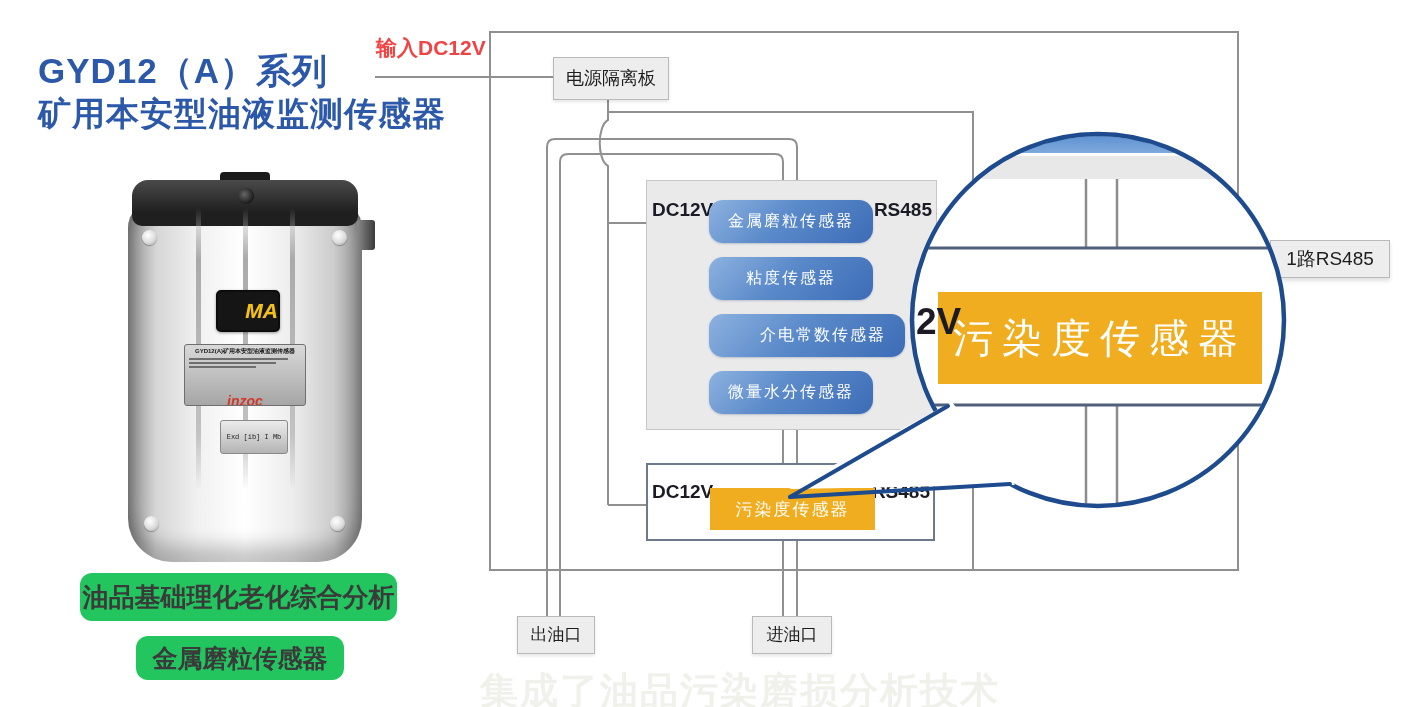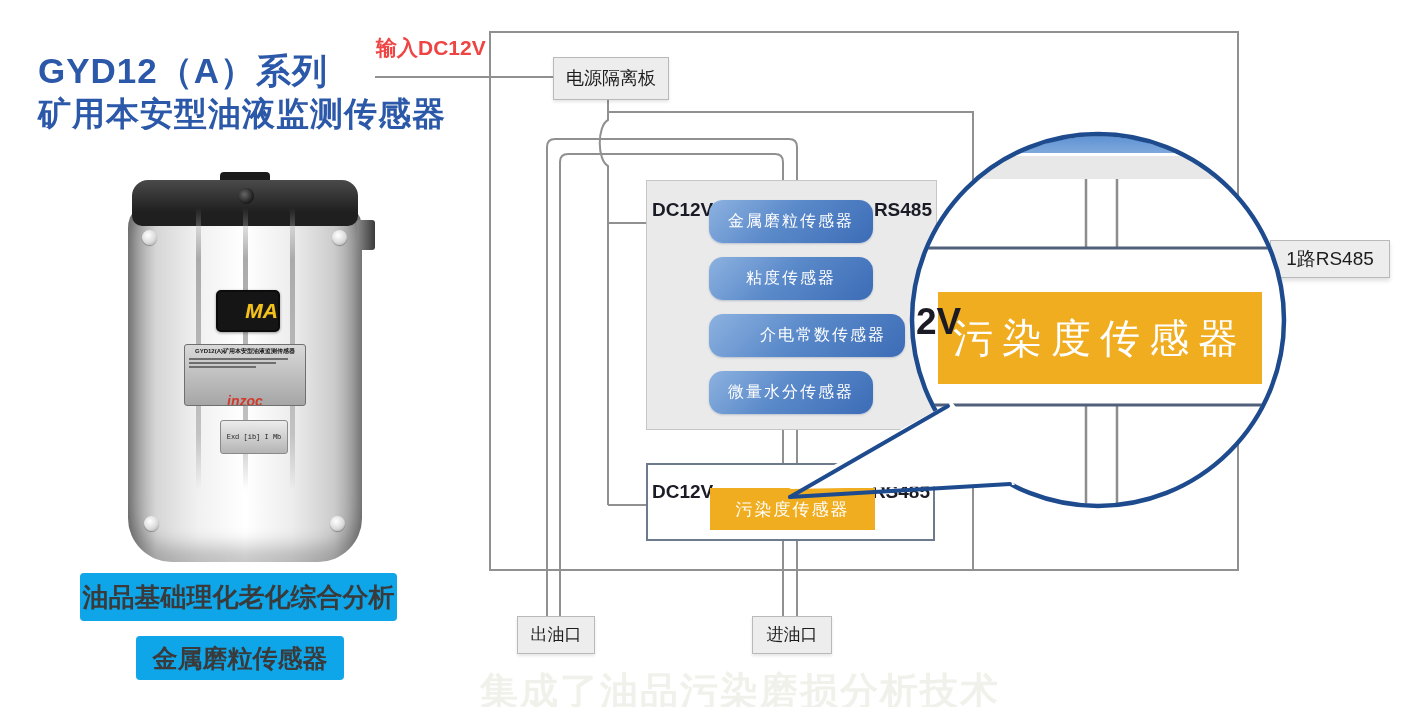--- a/index.html
+++ b/index.html
@@ -7,21 +7,21 @@
          font-family:"Liberation Sans","DejaVu Sans",sans-serif;}
   .abs{position:absolute;}
   svg.layer{position:absolute;left:0;top:0;}
   .z1{z-index:1}.z2{z-index:2}.z3{z-index:3}
 
   
   .title1{left:38px;top:48px;font-size:35px;font-weight:bold;color:#2b58a8;letter-spacing:1px;}
   .title2{left:38px;top:92px;font-size:33px;font-weight:bold;color:#2b58a8;letter-spacing:1px;}
 
   
-  .badge{background:#0ea5e9;color:#3a3a3a;border-radius:4px;text-align:center;font-weight:600;}
+  .badge{background:#22c55e;color:#3a3a3a;border-radius:12px;text-align:center;font-weight:600;}
   .badge1{left:80px;top:573px;width:317px;height:48px;line-height:48px;font-size:26px;}
   .badge2{left:136px;top:636px;width:208px;height:44px;line-height:44px;font-size:25px;}
 
   
   .gbox{background:#ededed;border:1px solid #b9b9b9;color:#1d1d1d;text-align:center;
         box-shadow:0 2px 3px rgba(0,0,0,.10);}
   .power-iso{left:553px;top:57px;width:114px;height:41px;line-height:41px;font-size:18px;}
   .oil-outlet{left:517px;top:616px;width:76px;height:36px;line-height:36px;font-size:17px;}
   .oil-inlet{left:752px;top:616px;width:78px;height:36px;line-height:36px;font-size:17px;}
   .rs485-out{left:1270px;top:240px;width:118px;height:36px;line-height:36px;font-size:19px;box-shadow:0 3px 4px rgba(0,0,0,.12);}

